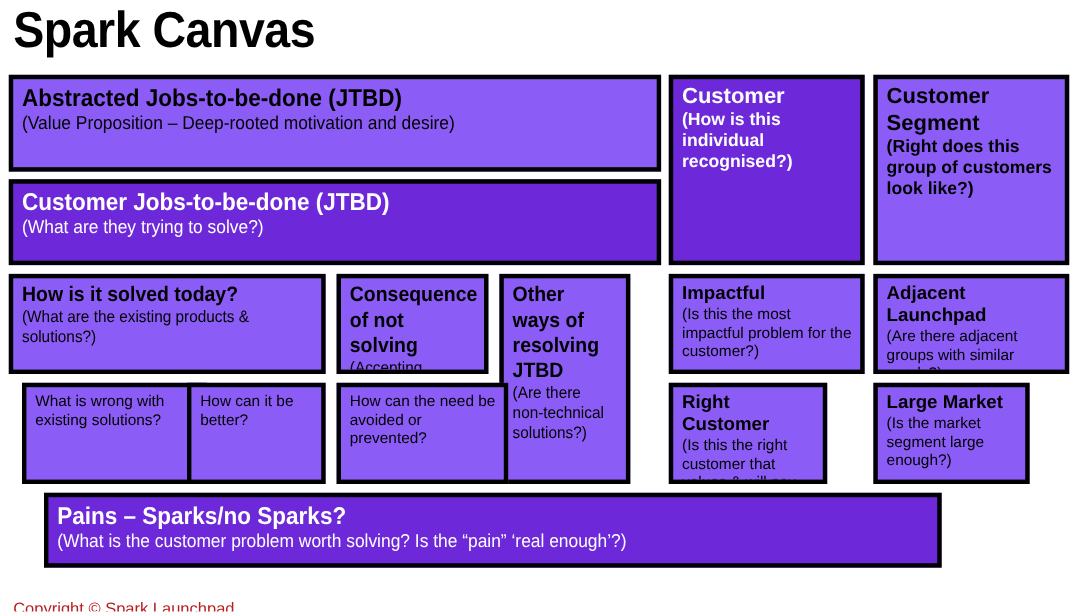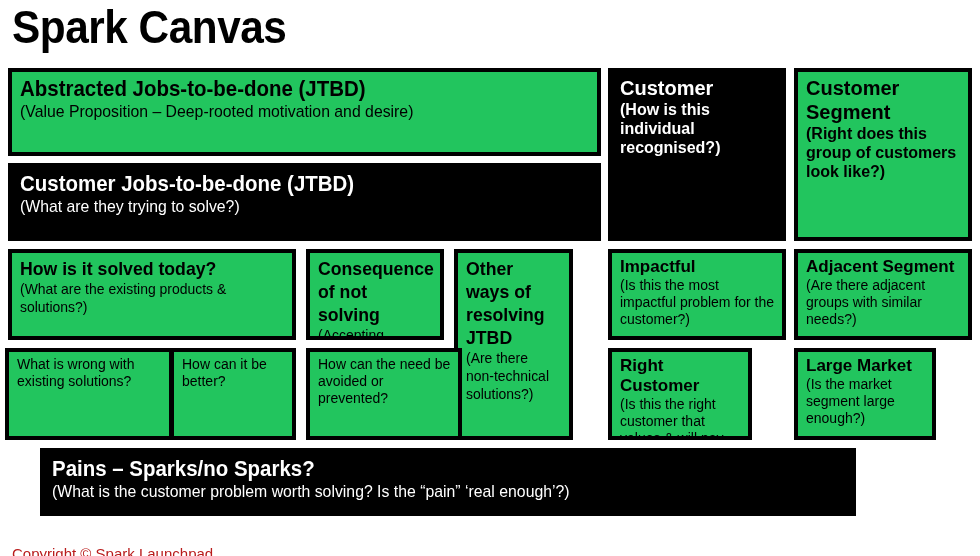--- a/index.html
+++ b/index.html
@@ -30,25 +30,25 @@
     white-space: nowrap;
     transform: scaleX(0.92);
     transform-origin: left center;
   }
 
   
   .box {
     position: absolute;
     box-sizing: border-box;
     border: 4px solid #000000;
-    background: #22c55e;
+    background: #8b5cf6;
     overflow: hidden;
   }
   .box.blue {
-    background: #000000;
+    background: #6d28d9;
   }
   .box .inner {
     padding: 4px 7px 4px 8px;
   }
 
   .hd {
     font-weight: bold;
     color: #000000;
     margin: 0;
   }
@@ -151,26 +151,26 @@
 
 <div class="box wide" style="left:608px; top:249px; width:178px; height:91px;">
   <div class="inner">
     <div class="hd t17">Impactful</div>
     <div class="sub t14">(Is this the most impactful problem for the customer?)</div>
   </div>
 </div>
 
 <div class="box wide" style="left:794px; top:249px; width:178px; height:91px;">
   <div class="inner">
-    <div class="hd t17">Adjacent Segment</div>
+    <div class="hd t17">Adjacent Launchpad</div>
     <div class="sub t14">(Are there adjacent groups with similar needs?)</div>
   </div>
 </div>
 
-<div class="box wide" style="left:5px; top:348px; width:168px; height:92px;">
+<div class="box wide" style="left:20px; top:348px; width:168px; height:92px;">
   <div class="inner">
     <div class="sub t14">What is wrong with existing solutions?</div>
   </div>
 </div>
 
 <div class="box wide" style="left:170px; top:348px; width:126px; height:92px;">
   <div class="inner">
     <div class="sub t14">How can it be better?</div>
   </div>
 </div>

